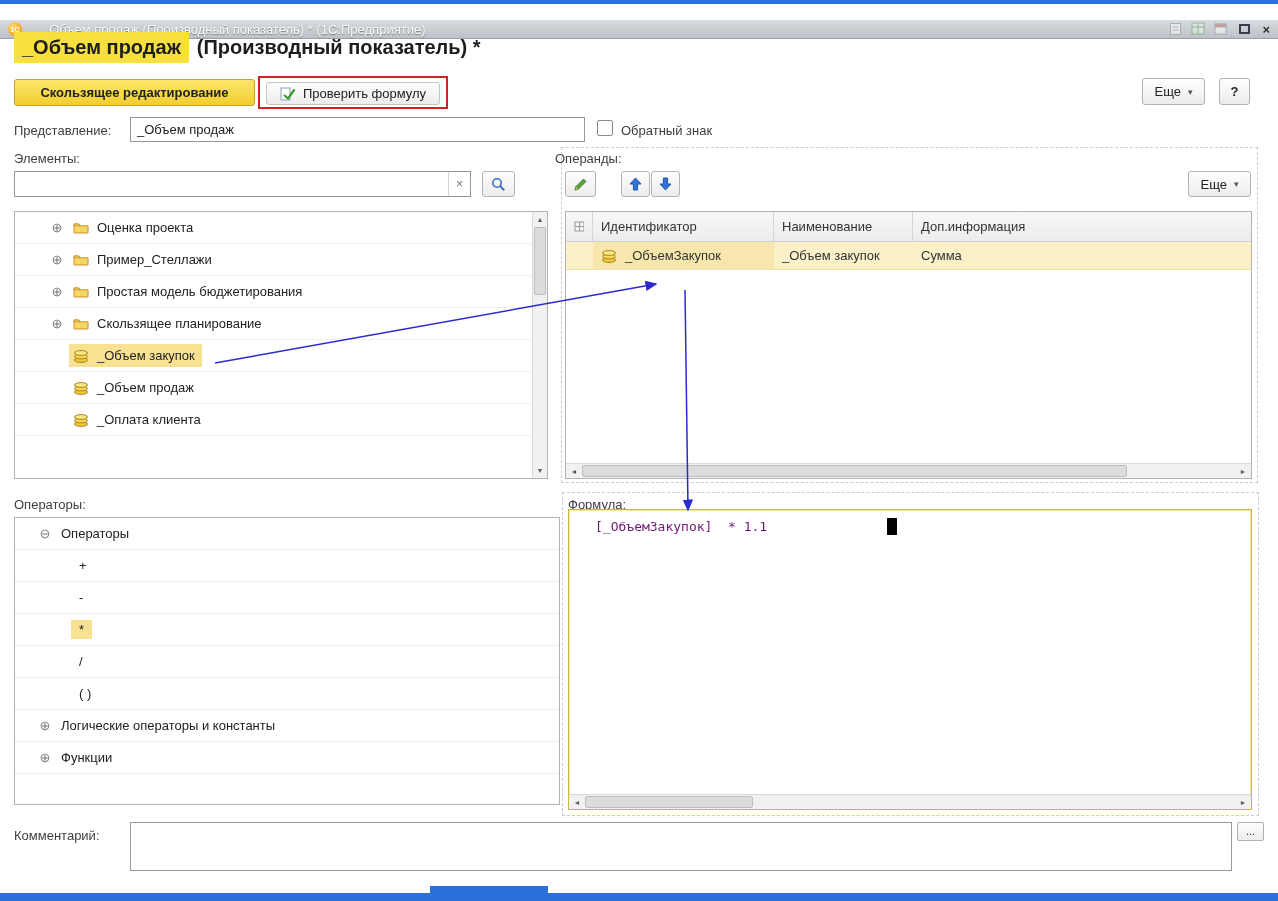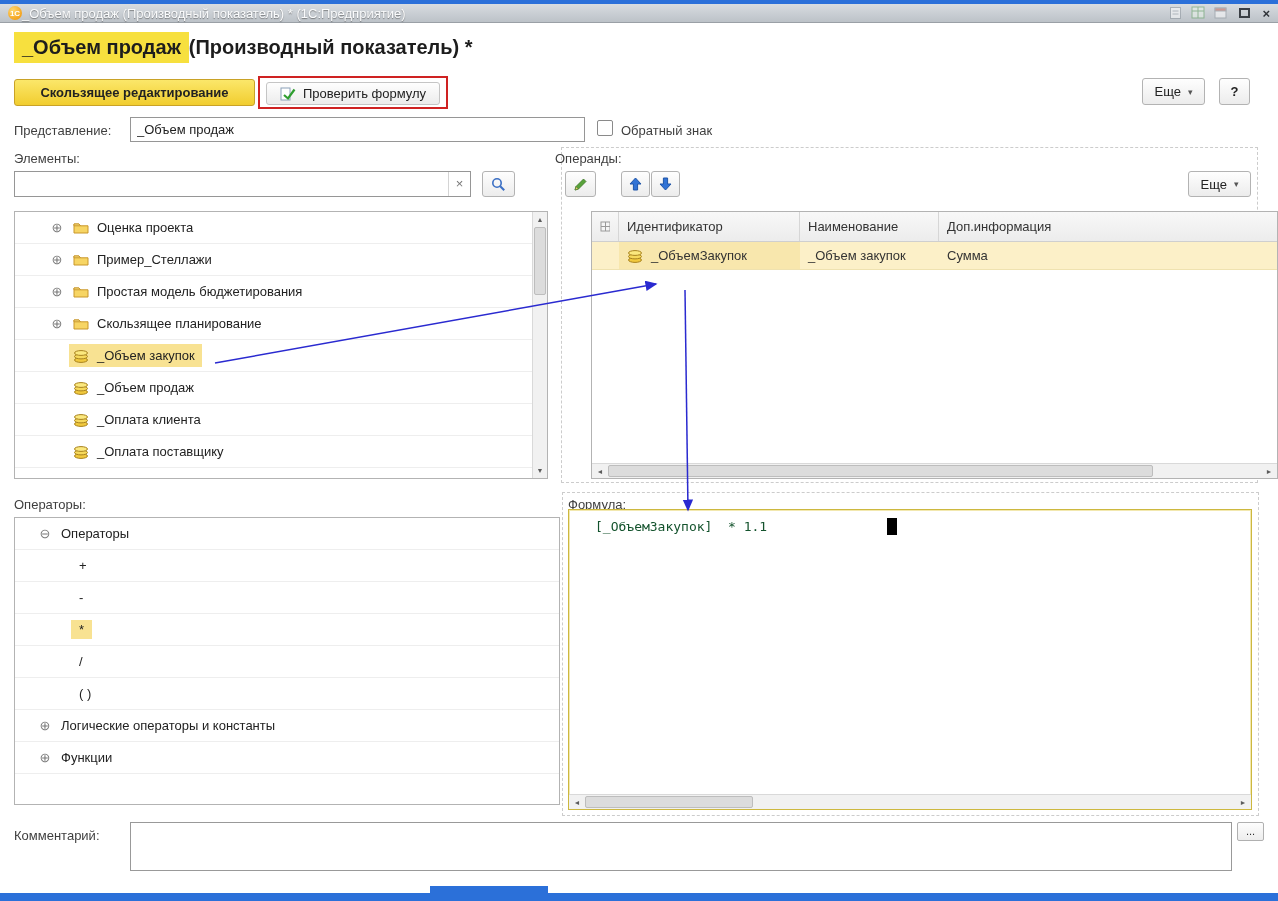--- a/index.html
+++ b/index.html
@@ -6,23 +6,23 @@
   html,body{width:1278px;height:901px;overflow:hidden}
   body{font-family:"Liberation Sans",sans-serif;font-size:13px;color:#333;background:#fff}
   .win{position:relative;width:1278px;height:901px;background:#fff;overflow:hidden}
 
   
   .top-strip{position:absolute;left:0;top:0;width:1278px;height:4px;background:#2b70d9}
   .bottom-strip{position:absolute;left:0;top:893px;width:1278px;height:8px;background:#2b70d9}
   .bottom-tab{position:absolute;left:430px;top:886px;width:118px;height:15px;background:#2b70d9}
 
   
-  .titlebar{position:absolute;top:4px;left:0;width:1278px;height:19px;
+  .titlebar{position:absolute;top:20px;left:0;width:1278px;height:19px;
     background:linear-gradient(#d8dce0,#bcc2c8);border-bottom:1px solid #9aa0a6;
-    display:flex;align-items:center;padding:0 8px;gap:0}
+    display:flex;align-items:center;padding:0 8px;gap:20px}
   .logo{width:14px;height:14px;border-radius:50%;flex:0 0 14px;
     background:radial-gradient(circle at 35% 30%,#ffd76e,#ef8f00);
     color:#fff;font-size:8px;font-weight:bold;display:flex;align-items:center;justify-content:center}
   .win-title{font-size:13px;color:#fafbfc;text-shadow:0 1px 1px rgba(60,60,60,.55);white-space:nowrap}
   .tb-right{margin-left:auto;display:flex;align-items:center;gap:12px}
   .tb-fade{display:flex;gap:9px;opacity:.55}
   .winbtns{display:flex;align-items:center;gap:12px}
   .restore-box{width:11px;height:10px;border:2px solid #3a3f45;display:inline-block}
   .close-x{font-size:13px;font-weight:bold;color:#2e3338;line-height:1}
 
@@ -30,21 +30,21 @@
   .btn{position:absolute;display:flex;align-items:center;justify-content:center;gap:7px;
     border:1px solid #b3b3b3;border-radius:3px;background:linear-gradient(#fefefe,#ececec);
     font-size:13px;color:#222;cursor:pointer;white-space:nowrap}
   .btn-yellow{background:linear-gradient(#fbe76a,#f1cd2f);border-color:#c9a227;font-weight:bold}
   .dd-arrow{font-size:9px;color:#555}
 
   
   .page-title{position:absolute;left:14px;top:30px;height:34px;display:flex;align-items:center;
     font-size:20px;font-weight:bold;color:#1d1d1d}
   .page-title .hl{background:#f7e03e;padding:4px 8px}
-  .page-title .rest{}
+  .page-title .rest{margin-left:8px}
 
   .red-annotation{position:absolute;left:258px;top:76px;width:190px;height:33px;
     border:2px solid #cf2222;z-index:55;pointer-events:none}
 
   
   .plabel{position:absolute;font-size:13px;color:#3f3f3f;white-space:nowrap}
   .tinput{position:absolute;border:1px solid #969696;background:#fff;
     font:13px "Liberation Sans",sans-serif;padding:0 6px;color:#1d1d1d;outline:none}
   .checkbox{position:absolute;width:16px;height:16px;border:1px solid #8a8a8a;background:#fff;border-radius:2px}
 
@@ -86,21 +86,21 @@
   .c0{width:27px;flex:0 0 27px;justify-content:center}
   .c1{width:181px;flex:0 0 181px}
   .c2{width:139px;flex:0 0 139px}
   .c3{flex:1}
   .td.c1{background:#f8e7ad}
 
   
   .formula-box{position:absolute;left:568px;top:509px;width:684px;height:301px;background:#fff;
     border:1px solid #cdb83f;box-shadow:inset 0 0 0 1px #f2e8af}
   .formula-text{position:absolute;left:26px;top:9px;font:13px "DejaVu Sans Mono",monospace;
-    color:#14532d;white-space:pre}
+    color:#701a75;white-space:pre}
   .caret{position:absolute;left:318px;top:8px;width:10px;height:17px;background:#000}
 
   .dashed-outline{position:absolute;border:1px dashed #cccccc;pointer-events:none}
 
   .dots-btn{position:absolute;left:1237px;top:822px;width:27px;height:19px;border:1px solid #b0b0b0;
     background:linear-gradient(#fdfdfd,#ededed);font-size:11px;color:#333;text-align:center;
     line-height:16px;border-radius:2px;cursor:pointer}
 
   textarea.comment{position:absolute;left:130px;top:822px;width:1102px;height:49px;
     border:1px solid #999;resize:none;outline:none;font:13px "Liberation Sans",sans-serif;padding:4px 6px}
@@ -263,30 +263,20 @@
       <div class="trow" style="padding-left:58px">
         <span class="icon">
             <svg width="16" height="14">
               <ellipse cx="8" cy="11" rx="6.5" ry="2.4" fill="#f1c93d" stroke="#a8821e"></ellipse>
               <ellipse cx="8" cy="7.5" rx="6.5" ry="2.4" fill="#f6d95c" stroke="#a8821e"></ellipse>
               <ellipse cx="8" cy="4" rx="6.5" ry="2.4" fill="#fbe87e" stroke="#a8821e"></ellipse>
             </svg>
           </span>
         <span>_Оплата клиента</span>
       </div>
-      <div class="trow" style="padding-left:58px">
-        <span class="icon">
-            <svg width="16" height="14">
-              <ellipse cx="8" cy="11" rx="6.5" ry="2.4" fill="#f1c93d" stroke="#a8821e"></ellipse>
-              <ellipse cx="8" cy="7.5" rx="6.5" ry="2.4" fill="#f6d95c" stroke="#a8821e"></ellipse>
-              <ellipse cx="8" cy="4" rx="6.5" ry="2.4" fill="#fbe87e" stroke="#a8821e"></ellipse>
-            </svg>
-          </span>
-        <span>_Оплата поставщику</span>
-      </div>
     </div>
     <div class="vsb">
       <span class="sarrow up">▲</span>
       <span class="thumb"></span>
       <span class="sarrow down">▼</span>
     </div>
   </div>
 
   <div class="dashed-outline" style="left:561px;top:147px;width:697px;height:336px"></div>
   <div class="plabel" style="left:555px;top:151px">Операнды:</div>
@@ -311,21 +301,21 @@
       <svg width="13" height="14">
           <path d="M6.5 13 L1 7 L4.4 7 L4.4 1 L8.6 1 L8.6 7 L12 7 Z" fill="#3173d6" stroke="#1f55a8"></path>
         </svg>
     </span>
   </div>
   <div class="btn" style="left:1188px;top:171px;width:63px;height:26px">
     <span>Еще</span>
     <span class="dd-arrow">▾</span>
   </div>
 
-  <div class="box" style="left:591px;top:211px;width:687px;height:268px">
+  <div class="box" style="left:565px;top:211px;width:687px;height:268px">
     <div class="tbl-header">
       <div class="th c0">
         <svg width="11" height="11">
             <rect x="1" y="1" width="9" height="9" fill="#f5f5f5" stroke="#9a9a9a"></rect>
             <line x1="1" y1="5.5" x2="10" y2="5.5" stroke="#9a9a9a"></line>
             <line x1="5.5" y1="1" x2="5.5" y2="10" stroke="#9a9a9a"></line>
           </svg>
       </div>
       <div class="th c1">Идентификатор</div>
       <div class="th c2">Наименование</div>

